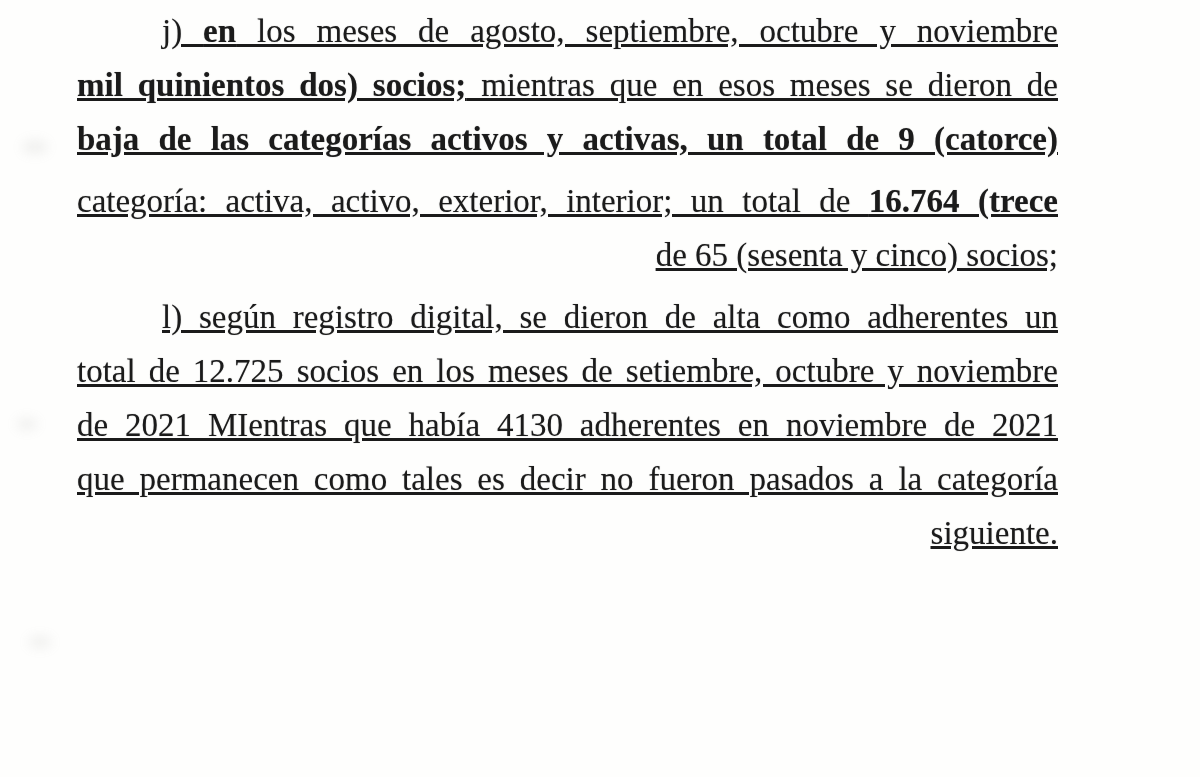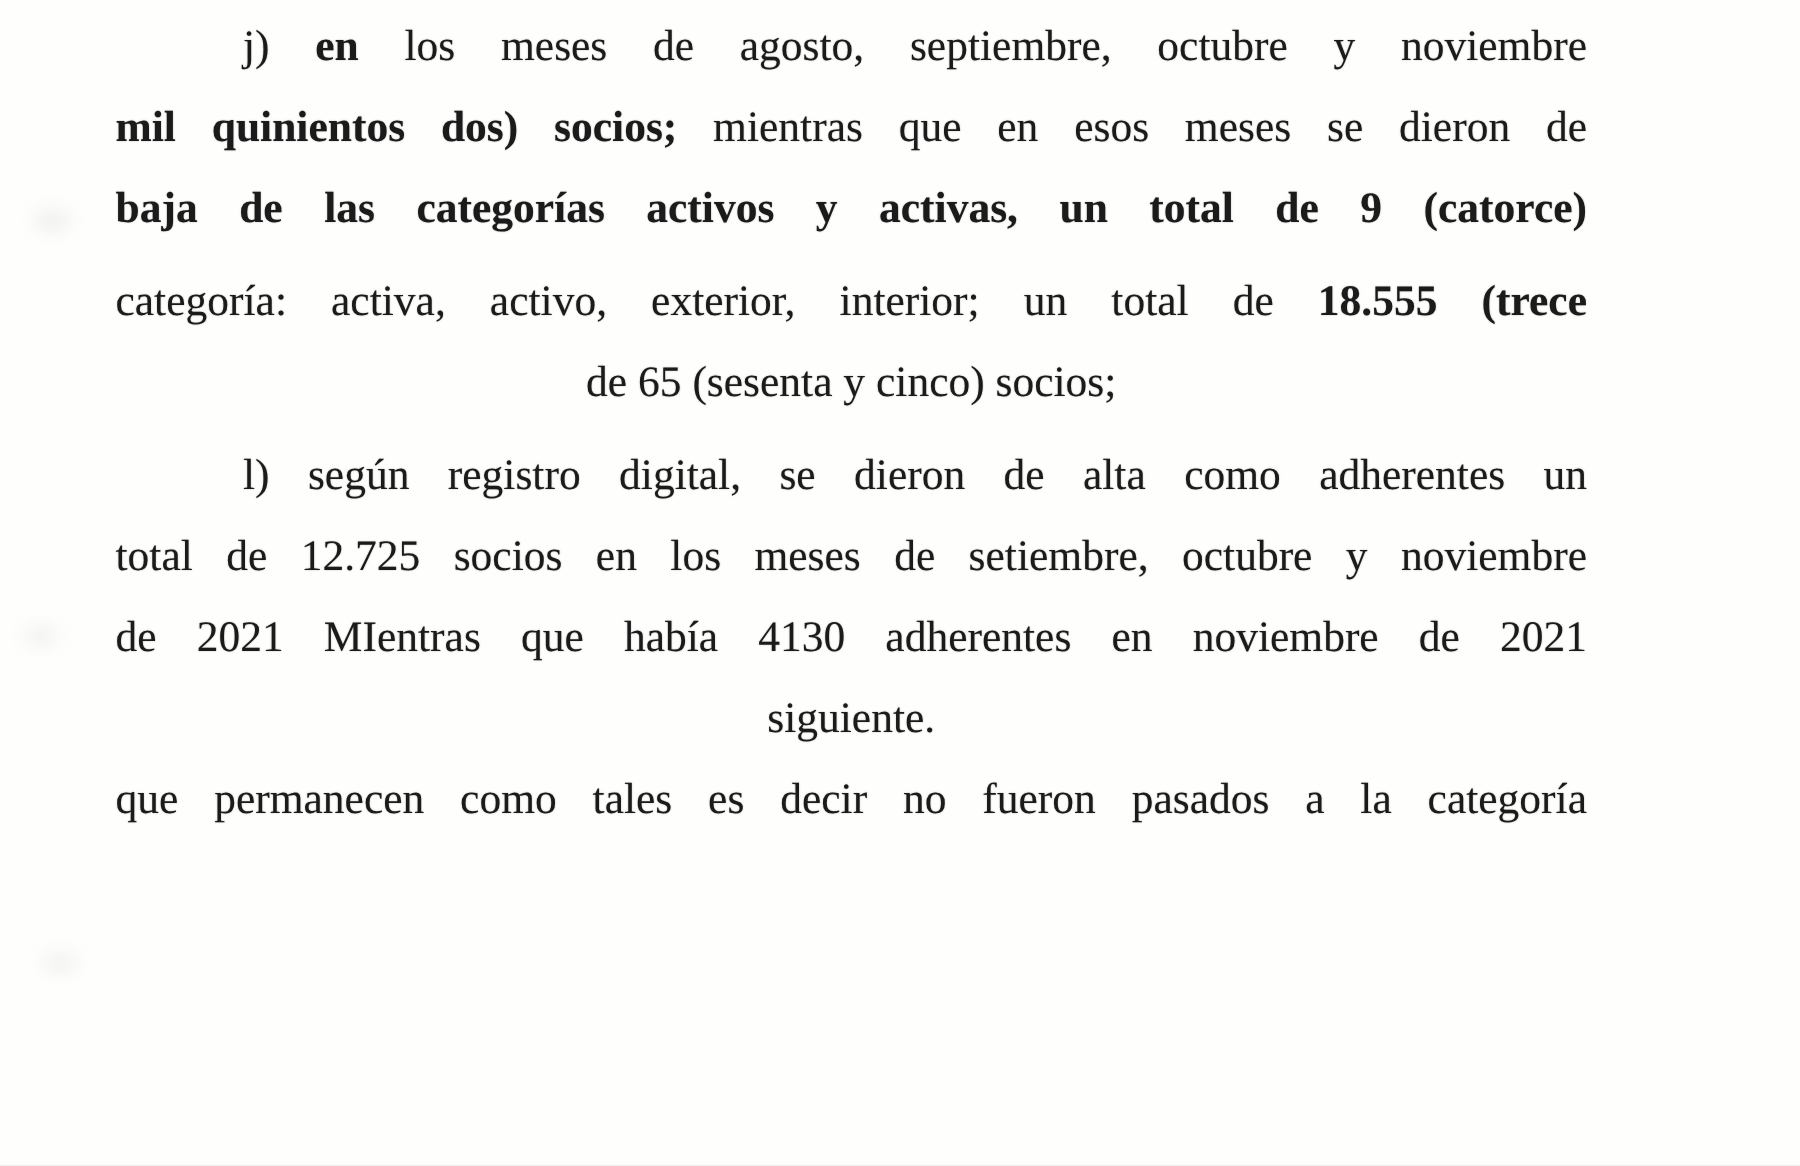--- a/index.html
+++ b/index.html
@@ -14,30 +14,31 @@
     background: #fcfcfb;
     overflow: hidden;
     filter: contrast(1.02);
   }
   .textblock {
     position: absolute;
     left: 77px;
     top: 4px;
     width: 981px;
     font-family: "Liberation Serif", "DejaVu Serif", serif;
-    font-size: 29px;
+    font-size: 33px;
     line-height: 54px;
     color: #1d1d1d;
     text-shadow: 0 0 1px rgba(45,45,45,0.45);
     filter: blur(0.3px);
+    text-decoration: underline;
   }
   .paragraph { margin: 0; }
   .paragraph + .paragraph { margin-top: 8px; }
   .line {
-    text-align: center;
+    text-align: right;
     white-space: normal;
   }
   .line.justify {
     text-align: justify;
     text-align-last: justify;
   }
   .line.indent {
     text-indent: 85px;
   }
   .b { font-weight: 700; }
@@ -60,24 +61,24 @@
   <div class="scan-artifact artifact-1"></div>
   <div class="scan-artifact artifact-2"></div>
   <div class="scan-artifact artifact-3"></div>
   <div class="textblock" id="textblock" style="color: rgb(29, 29, 29);">
       <div class="paragraph">
         <div class="line justify indent"><span class="">j) </span><span class="b">en</span><span class=""> los meses de agosto, septiembre, octubre y noviembre</span></div>
         <div class="line justify"><span class="b">mil quinientos dos) socios;</span><span class=""> mientras que en esos meses se dieron de</span></div>
         <div class="line justify"><span class="b">baja de las categorías activos y activas, un total de 9 (catorce)</span></div>
       </div>
       <div class="paragraph">
-        <div class="line justify"><span class="">categoría: activa, activo, exterior, interior; un total de </span><span class="b">18.555 (trece</span></div>
+        <div class="line justify"><span class="">categoría: activa, activo, exterior, interior; un total de </span><span class="b">16.764 (trece</span></div>
         <div class="line"><span class="">de 65 (sesenta y cinco) socios;</span></div>
       </div>
       <div class="paragraph">
         <div class="line justify indent"><span class="">l) según registro digital, se dieron de alta como adherentes un</span></div>
         <div class="line justify"><span class="">total de 12.725 socios en los meses de setiembre, octubre y noviembre</span></div>
         <div class="line justify"><span class="">de 2021 MIentras que había 4130 adherentes en noviembre de 2021</span></div>
+        <div class="line justify"><span class="">que permanecen como tales es decir no fueron pasados a la categoría</span></div>
         <div class="line"><span class="">siguiente.</span></div>
-        <div class="line justify"><span class="">que permanecen como tales es decir no fueron pasados a la categoría</span></div>
       </div>
     </div>
 </div>
 
 </body></html>

